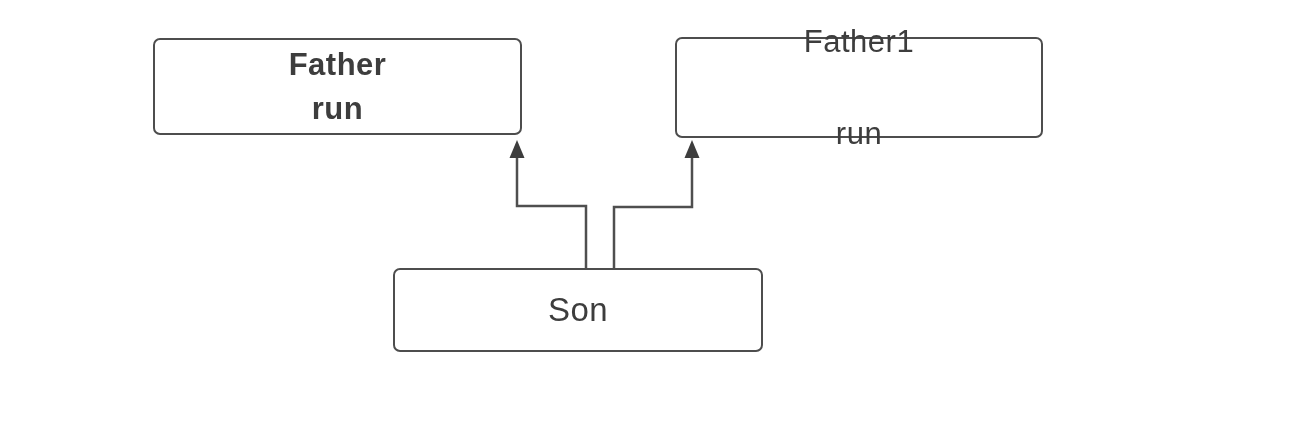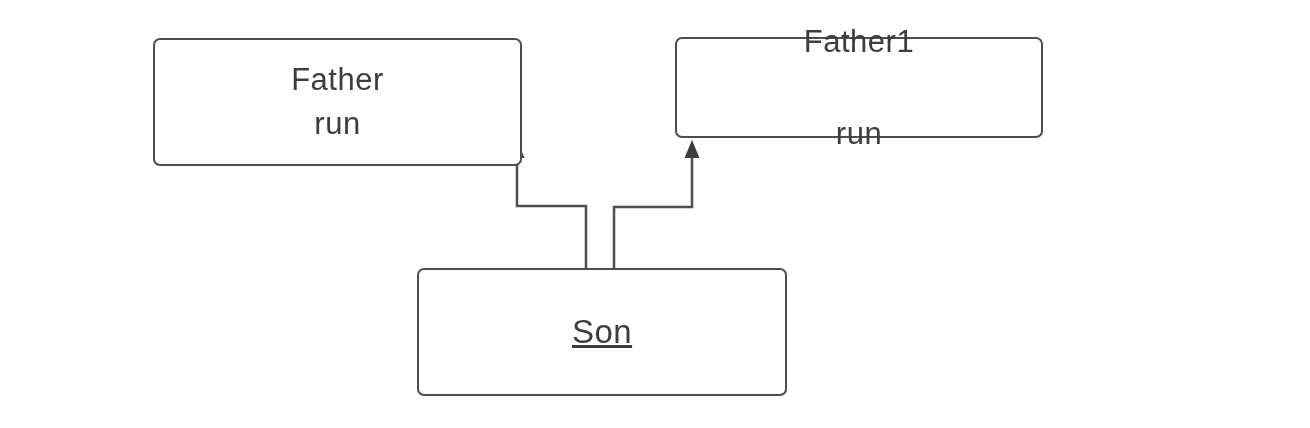--- a/index.html
+++ b/index.html
@@ -24,23 +24,23 @@
     display: flex;
     flex-direction: column;
     align-items: center;
     justify-content: center;
     color: #3d3d3d;
     font-size: 31px;
     line-height: 44px;
     text-align: center;
     letter-spacing: 0.5px;
   }
-  .node-father  { left: 153px; top: 38px;  width: 369px; height: 128px; }
+  .node-father  { left: 153px; top: 38px;  width: 369px; height: 97px; font-weight: bold; }
   .node-father1 { left: 675px; top: 37px;  width: 368px; height: 101px; gap: 48px; }
-  .node-son     { left: 417px; top: 268px; width: 370px; height: 128px; font-size: 33px; text-decoration: underline; }
+  .node-son     { left: 393px; top: 268px; width: 370px; height: 84px; font-size: 33px; }
   .connectors {
     position: absolute;
     left: 0; top: 0;
     width: 1310px;
     height: 428px;
     pointer-events: none;
   }
   .watermark {
     position: absolute;
     left: 1128px;

